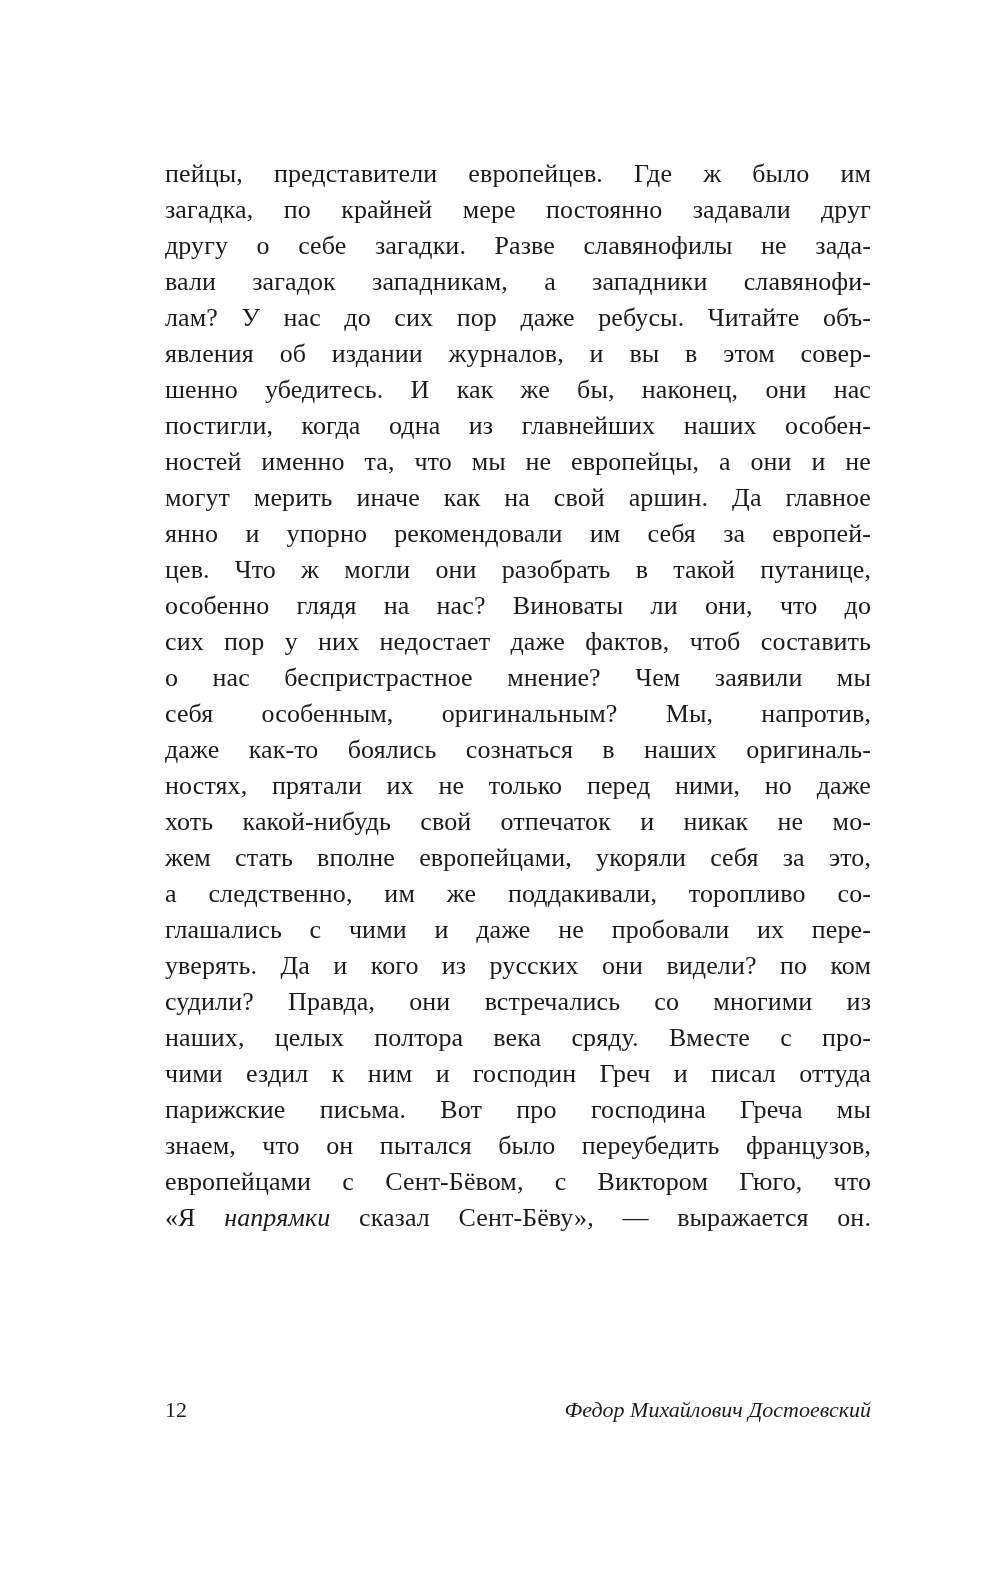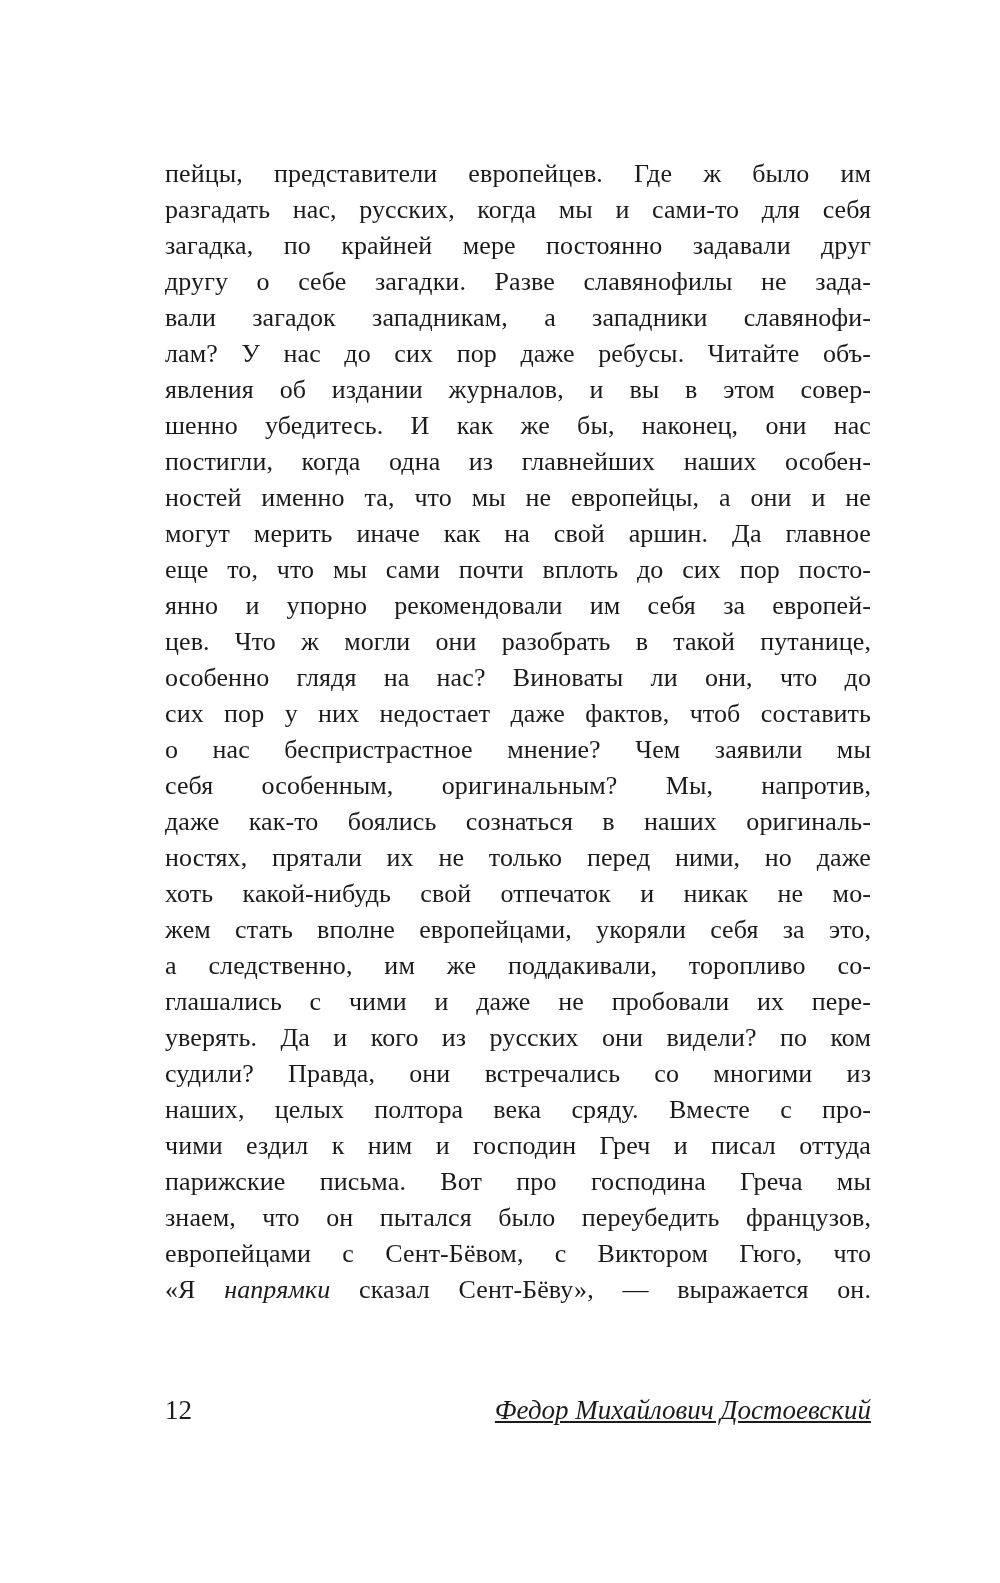--- a/index.html
+++ b/index.html
@@ -38,46 +38,43 @@
   .line i {
   }
   .footer {
     position: absolute;
     left: 165px;
     width: 706px;
     top: 1394px;
     display: flex;
     justify-content: space-between;
     align-items: baseline;
-    font-size: 27px;
+    font-size: 22px;
     line-height: 32px;
     gap: 47px;
   }
   .running-title {
     font-style: italic;
-    text-decoration: underline;
   }
 </style>
 </head>
 <body>
 
 <div class="page">
   <div class="text-block" id="text-block">
       <div class="line">пейцы, представители европейцев. Где ж было им</div>
-      <div class="line">разгадать нас, русских, когда мы и сами-то для себя</div>
       <div class="line">загадка, по крайней мере постоянно задавали друг</div>
       <div class="line">другу о себе загадки. Разве славянофилы не зада-</div>
       <div class="line">вали загадок западникам, а западники славянофи-</div>
       <div class="line">лам? У нас до сих пор даже ребусы. Читайте объ-</div>
       <div class="line">явления об издании журналов, и вы в этом совер-</div>
       <div class="line">шенно убедитесь. И как же бы, наконец, они нас</div>
       <div class="line">постигли, когда одна из главнейших наших особен-</div>
       <div class="line">ностей именно та, что мы не европейцы, а они и не</div>
       <div class="line">могут мерить иначе как на свой аршин. Да главное</div>
-      <div class="line">еще то, что мы сами почти вплоть до сих пор посто-</div>
       <div class="line">янно и упорно рекомендовали им себя за европей-</div>
       <div class="line">цев. Что ж могли они разобрать в такой путанице,</div>
       <div class="line">особенно глядя на нас? Виноваты ли они, что до</div>
       <div class="line">сих пор у них недостает даже фактов, чтоб составить</div>
       <div class="line">о нас беспристрастное мнение? Чем заявили мы</div>
       <div class="line">себя особенным, оригинальным? Мы, напротив,</div>
       <div class="line">даже как-то боялись сознаться в наших оригиналь-</div>
       <div class="line">ностях, прятали их не только перед ними, но даже</div>
       <div class="line">хоть какой-нибудь свой отпечаток и никак не мо-</div>
       <div class="line">жем стать вполне европейцами, укоряли себя за это,</div>

